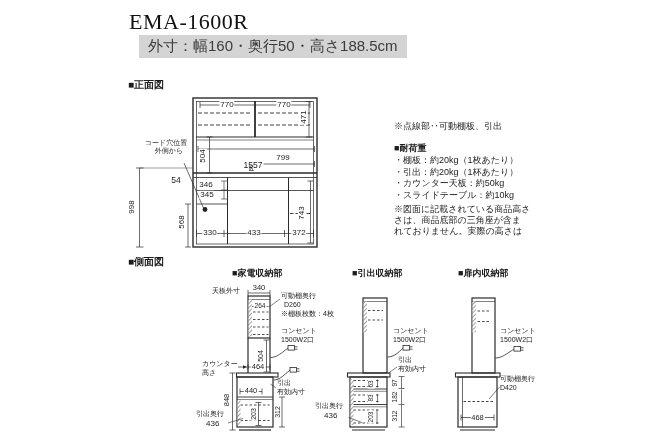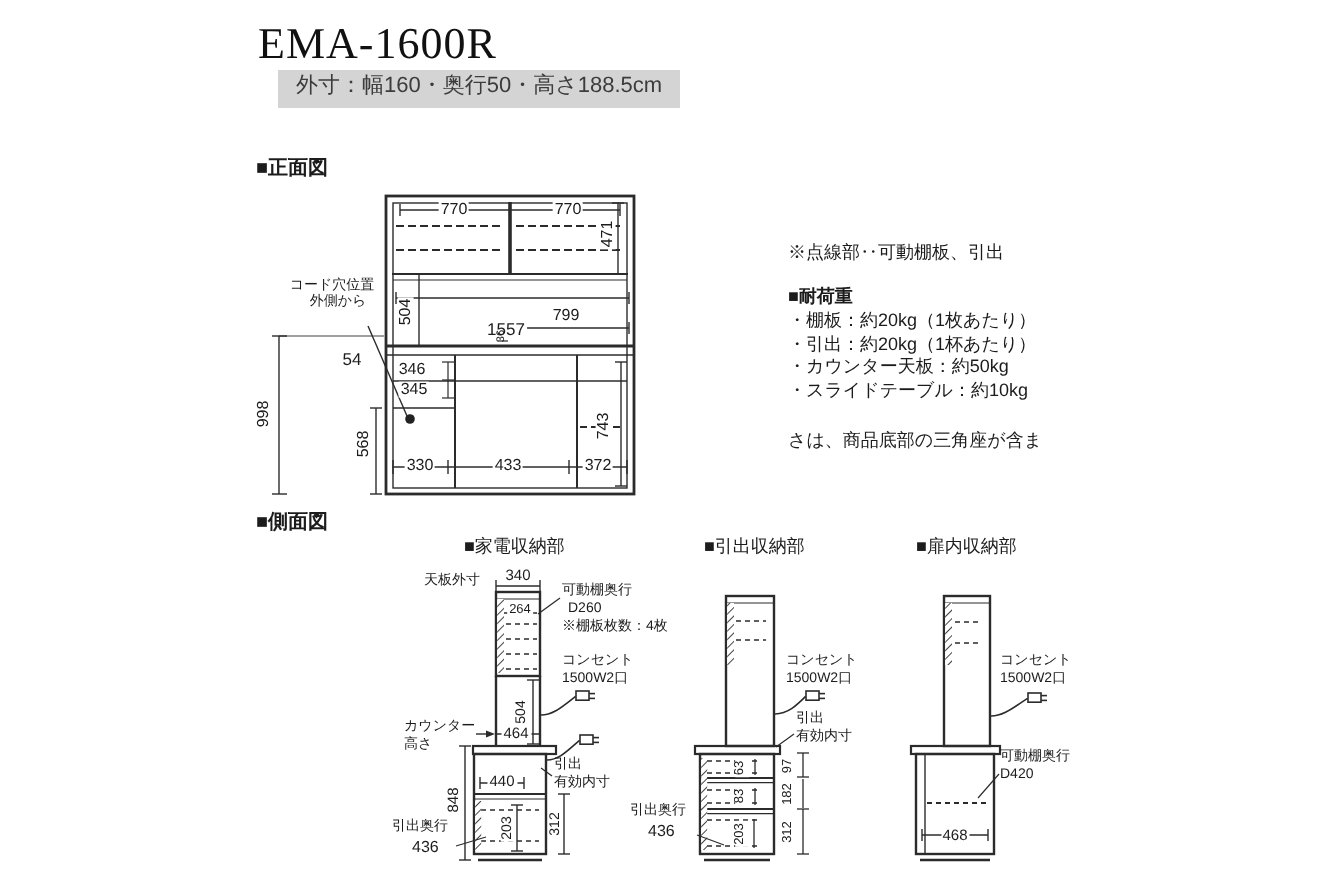--- a/index.html
+++ b/index.html
@@ -11,23 +11,23 @@
   .cr{transform:translate(-50%,-50%) rotate(-90deg);}
   .wbg{background:#fff;padding:0 1px;}
   .f55{font-size:5.5px;}
   .f65{font-size:6.5px;}
   .f7{font-size:7px;}
   .f75{font-size:7.5px;}
   .f8{font-size:8px;}
   .f85{font-size:8.5px;margin-top:20px;}
   .f9{font-size:9px;}
   .sec{font-size:10px;font-weight:bold;}
-  .sub{font-size:9px;font-weight:normal;}
+  .sub{font-size:9px;font-weight:bold;}
   .title{font-family:"Liberation Serif",serif;font-size:22px;letter-spacing:.5px;color:#111;}
-  .badge{background:#d4d4d4;color:#3c3c3c;font-size:11px;padding:3px 9px 4px;}
+  .badge{background:#d4d4d4;color:#3c3c3c;font-size:15px;padding:3px 9px 4px;}
   .bold{font-weight:bold;}
 </style>
 </head>
 <body>
 
 <div class="page">
 
   <svg width="664" height="443" viewBox="0 0 664 443">
     <defs>
       <pattern id="hatch" patternUnits="userSpaceOnUse" width="3" height="3" patternTransform="rotate(45)">
@@ -259,21 +259,23 @@
   <div class="t f8 c wbg" style="left:210px;top:233px">330</div>
   <div class="t f8 c wbg" style="left:254px;top:233px">433</div>
   <div class="t f8 c wbg" style="left:299px;top:233px">372</div>
 
   <div class="t f9" style="left:394px;top:122px">※点線部‥可動棚板、引出</div>
   <div class="t f9 bold" style="left:394px;top:144px">■耐荷重</div>
   <div class="t f9" style="left:394px;top:156px">・棚板：約20kg（1枚あたり）</div>
   <div class="t f9" style="left:394px;top:167.5px">・引出：約20kg（1杯あたり）</div>
   <div class="t f9" style="left:394px;top:179px">・カウンター天板：約50kg</div>
   <div class="t f9" style="left:394px;top:190.5px">・スライドテーブル：約10kg</div>
+  <div class="t f9" style="left:394px;top:205px">※図面に記載されている商品高さ</div>
   <div class="t f9" style="left:394px;top:216px">さは、商品底部の三角座が含ま</div>
+  <div class="t f9" style="left:394px;top:227px">れておりません。実際の高さは</div>
 
   <div class="t sec" style="left:128px;top:257px">■側面図</div>
 
   <div class="t sub" style="left:232px;top:269px">■家電収納部</div>
   <div class="t f7" style="left:212px;top:287px">天板外寸</div>
   <div class="t f75 c wbg" style="left:259px;top:288px">340</div>
   <div class="t f65 c wbg" style="left:260px;top:306px">264</div>
   <div class="t f7" style="left:281px;top:292px">可動棚奥行</div>
   <div class="t f7" style="left:284px;top:301px">D260</div>
   <div class="t f7" style="left:281px;top:310px">※棚板枚数：4枚</div>

